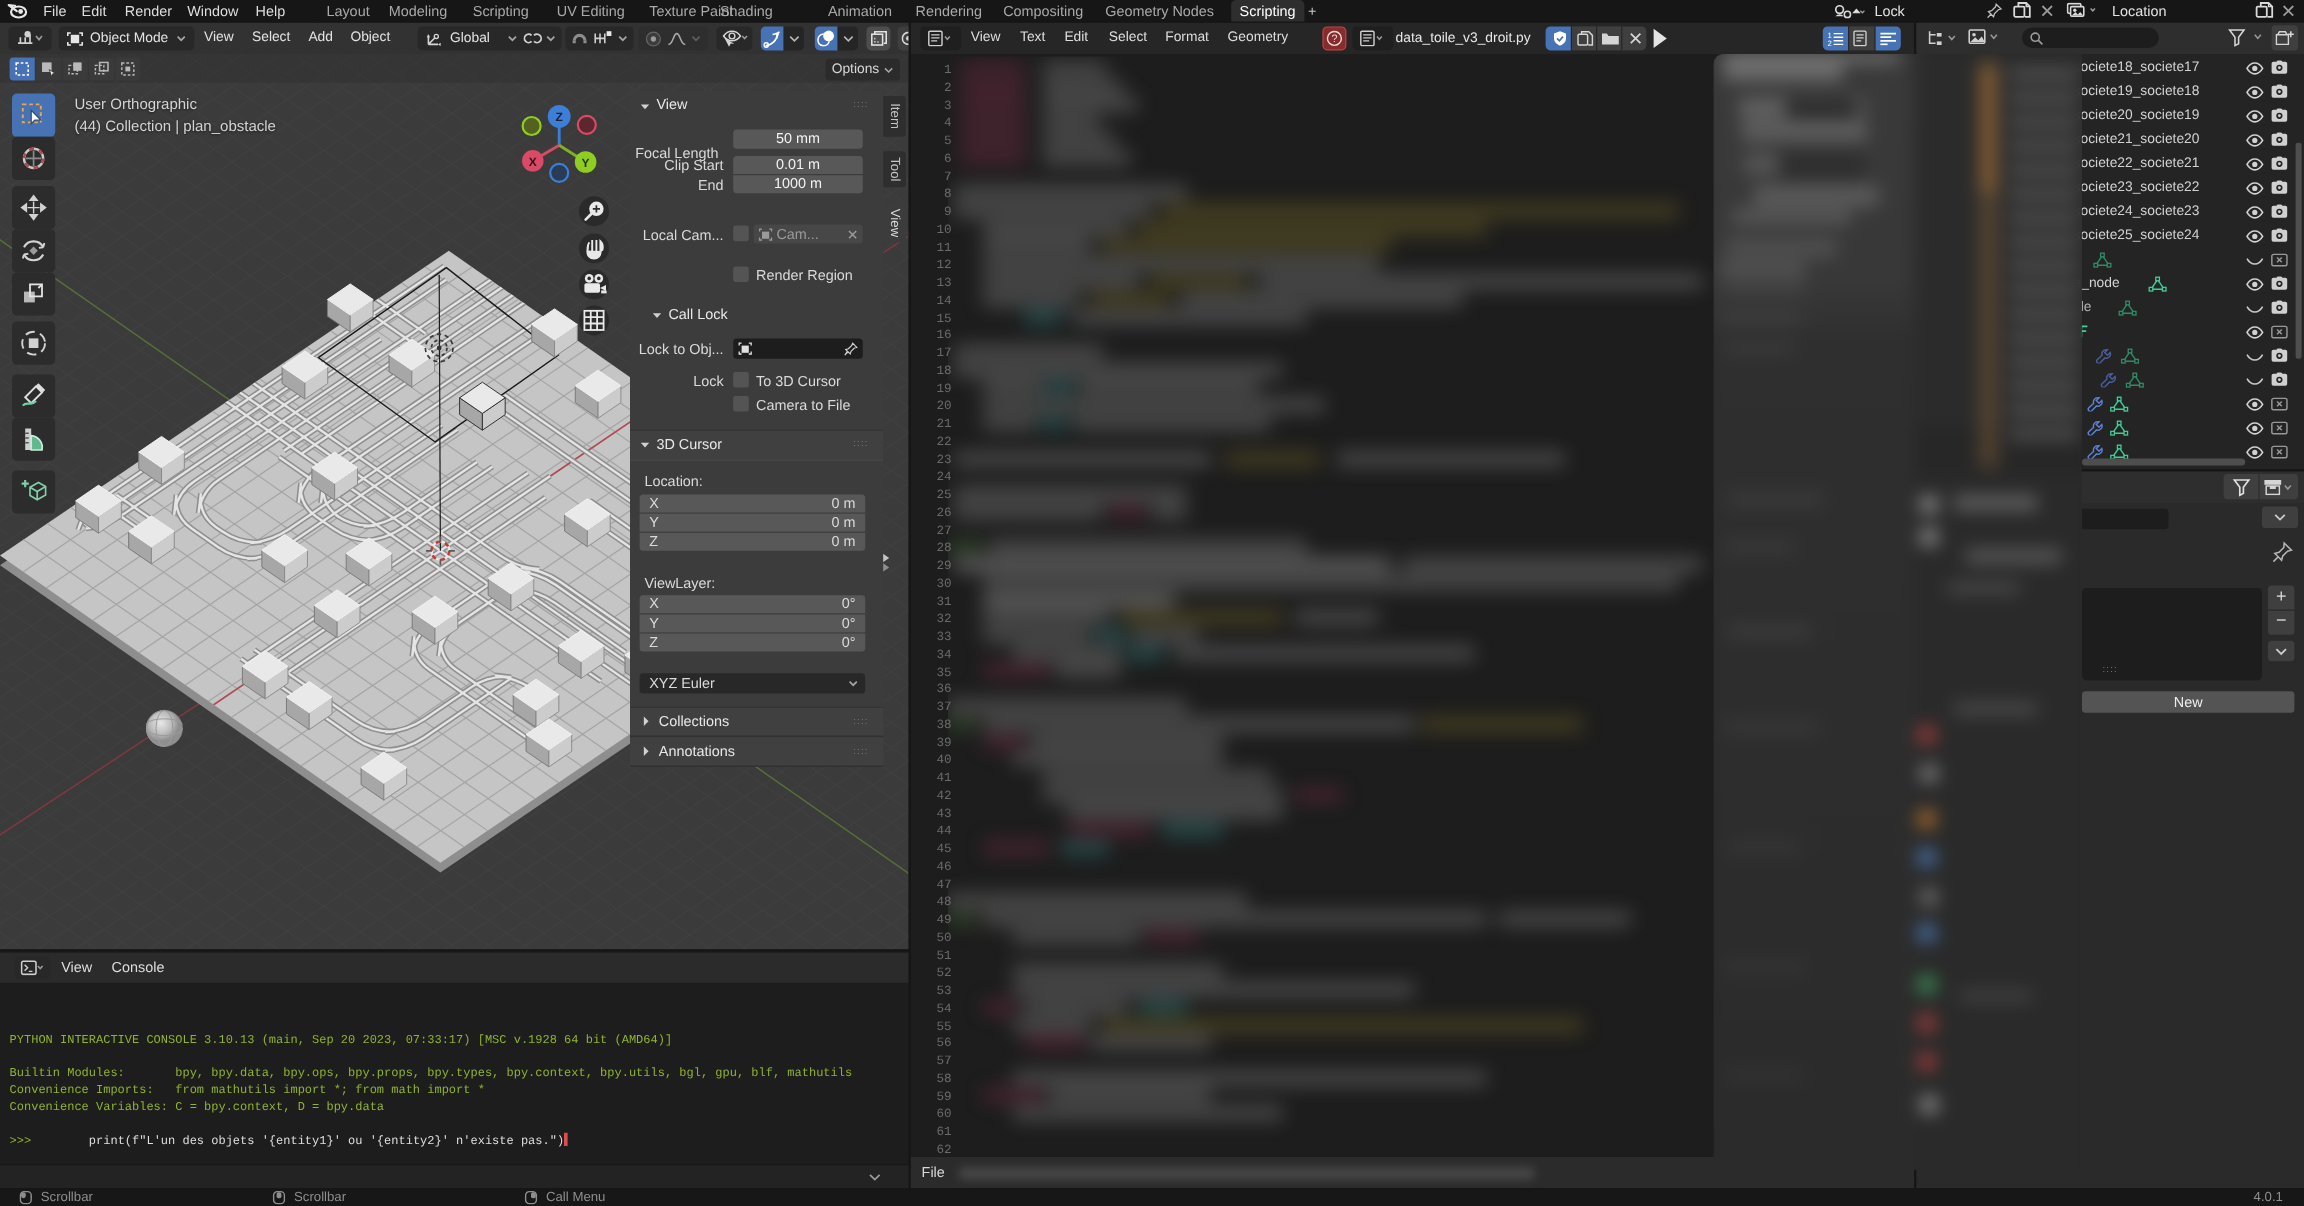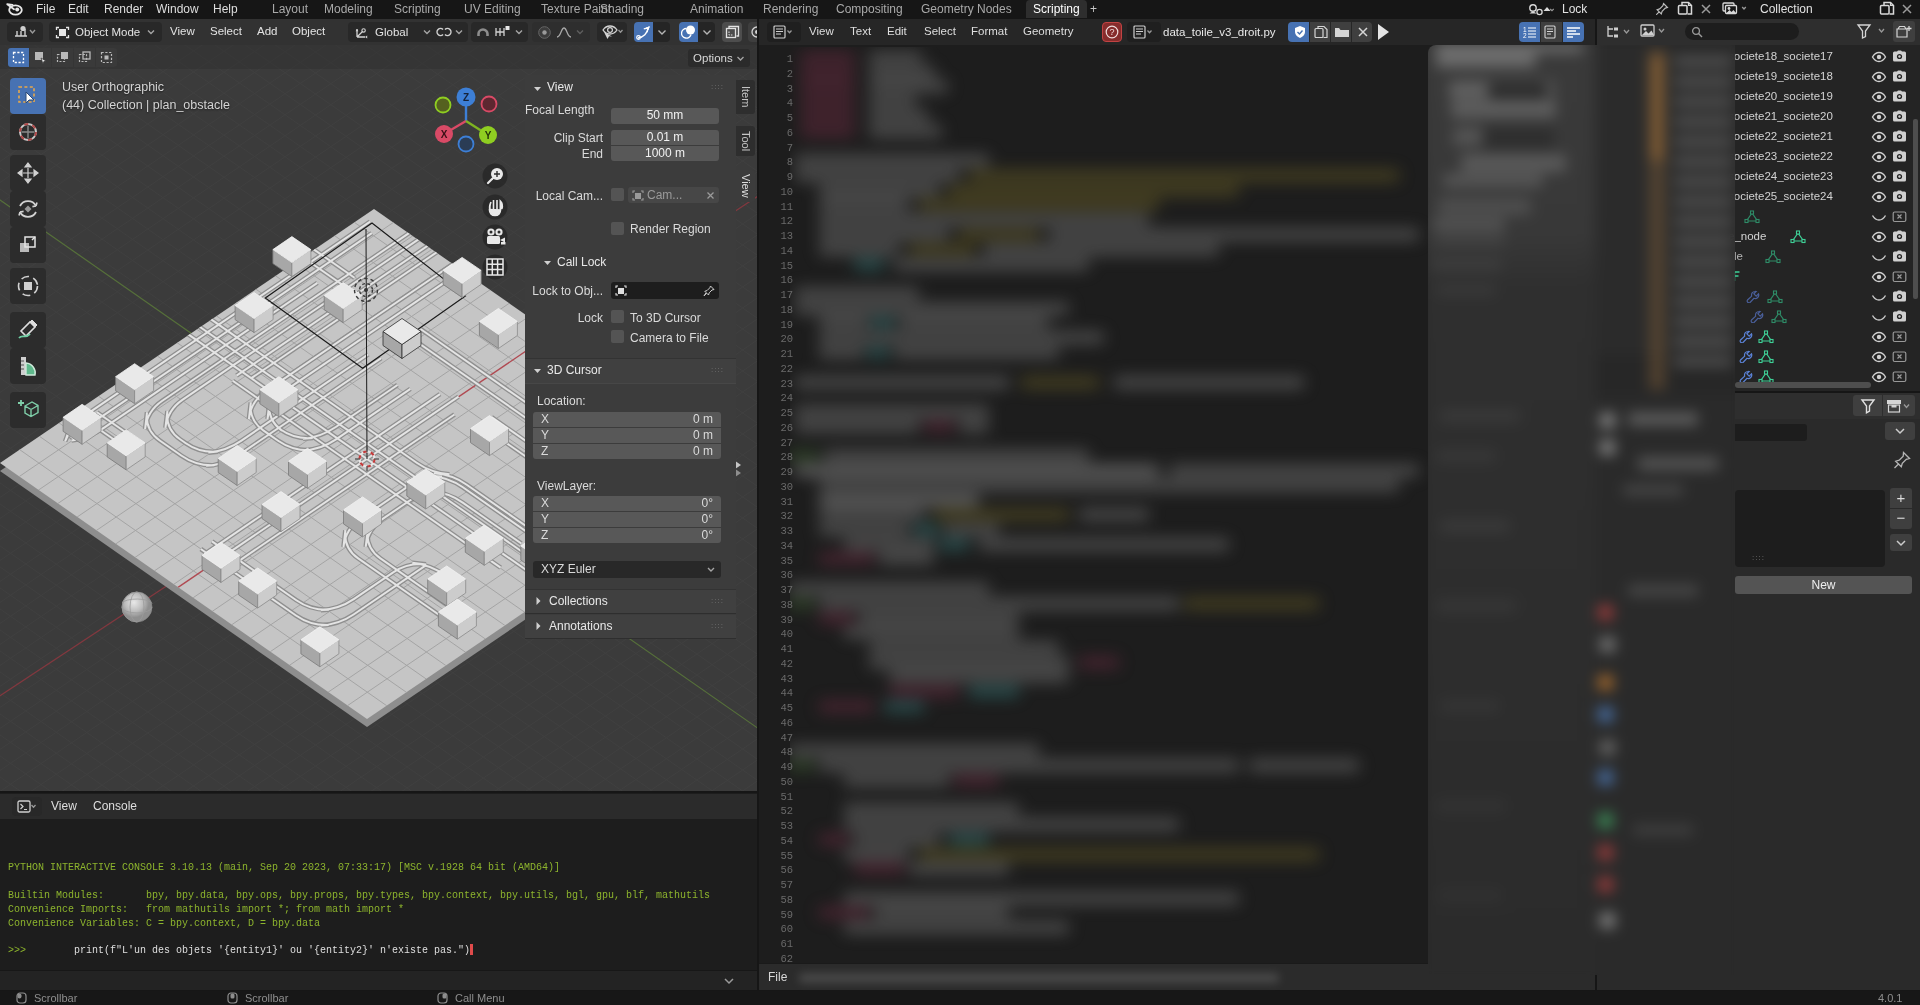--- a/index.html
+++ b/index.html
@@ -77,21 +77,21 @@
         <path d="M2 2 L10 10 M10 2 L2 10" stroke="#9b9b9b" stroke-width="1.5"></path>
       </svg>
 
   <svg class="abs" style="left:1722px;top:2px" width="28" height="13" viewBox="0 0 28 13">
     <rect x="1" y="1" width="11" height="8" rx="1" fill="none" stroke="#d9d9d9" stroke-width="1.3"></rect>
     <rect x="3.5" y="3.5" width="11" height="8" rx="1" fill="#161616" stroke="#d9d9d9" stroke-width="1.3"></rect>
     <circle cx="7" cy="6.5" r="1.4" fill="#d9d9d9"></circle>
         <path d="M4.5 11 l3-3 2 2 2-2 2.5 3z" fill="#d9d9d9"></path>
     <path d="M20.2 5 l1.8 2 l1.8 -2" fill="none" stroke="#9a9a9a" stroke-width="1.3"></path>
   </svg>
-  <div class="abs" style="left:1760px;top:2px;color:#e2e2e2">Collection</div>
+  <div class="abs" style="left:1760px;top:2px;color:#e2e2e2">Location</div>
   <svg class="abs" style="left:1879px;top:1px" width="17" height="15" viewBox="0 0 17 15">
         <rect x="1.5" y="4.5" width="8.5" height="8.5" rx="1" fill="none" stroke="#d9d9d9" stroke-width="1.5"></rect>
         <path d="M5 4.5 v-3 h6.5 l3 3 v8.5 h-4" fill="none" stroke="#d9d9d9" stroke-width="1.5"></path>
         <path d="M11.5 1.5 v3 h3" fill="none" stroke="#d9d9d9" stroke-width="1.2"></path>
       </svg>
   <svg class="abs" style="left:1901px;top:3px" width="12" height="12" viewBox="0 0 12 12">
         <path d="M2 2 L10 10 M10 2 L2 10" stroke="#9b9b9b" stroke-width="1.5"></path>
       </svg>
 </div>
 
@@ -789,21 +789,21 @@
 <div class="abs" style="left:736px;top:151px;width:19px;height:32px;background:#3c3c3c;border-radius:0 3px 3px 0;color:#dedede;font-size:11px;display:flex;align-items:center;justify-content:center">
         <span style="writing-mode:vertical-rl">View</span>
       </div>
 
 <div class="abs" id="npanel" style="left:525px;top:56px;width:211px;height:562px;background:#3c3c3c;font-size:12px;color:#dadada">
   <svg class="abs" style="left:8px;top:10px" width="9" height="8" viewBox="0 0 9 8">
           <path d="M1 2 l3.5 4 3.5-4" fill="#d0d0d0"></path>
         </svg>
   <div class="abs" style="left:22px;top:5px;color:#e8e8e8">View</div>
   <div class="abs" style="left:186px;top:7px;color:#777;font-size:8px;letter-spacing:1px">::::<br></div>
-  <div class="abs" style="left:0;top:28px;width:78px;text-align:left">Focal Length</div>
+  <div class="abs" style="left:0;top:46px;width:78px;text-align:center">Focal Length</div>
   <div class="abs" style="left:86px;top:33px;width:108px;height:16px;background:#585858;border-radius:3px;text-align:center;color:#f2f2f2">50 mm</div>
   <div class="abs" style="left:14px;top:56px;width:64px;text-align:right">Clip Start</div>
   <div class="abs" style="left:86px;top:55px;width:108px;height:15px;background:#585858;border-radius:3px 3px 0 0;text-align:center;color:#f2f2f2">0.01 m</div>
   <div class="abs" style="left:37px;top:72px;width:41px;text-align:right">End</div>
   <div class="abs" style="left:86px;top:71px;width:108px;height:15px;background:#585858;border-radius:0 0 3px 3px;text-align:center;color:#f2f2f2">1000 m</div>
   <div class="abs" style="left:0px;top:114px;width:78px;text-align:right">Local Cam...</div>
   <div class="abs" style="left:86px;top:113px;width:13px;height:13px;background:#545454;border-radius:2px"></div>
   <div class="abs" style="left:103px;top:112px;width:91px;height:16px;background:#474747;border-radius:3px;color:#9a9a9a;display:flex;align-items:center;padding:0 4px">
     <svg width="12" height="11" viewBox="0 0 12 11" style="margin-right:3px">
             <rect x="3" y="3" width="6" height="6" fill="#9a9a9a"></rect>

